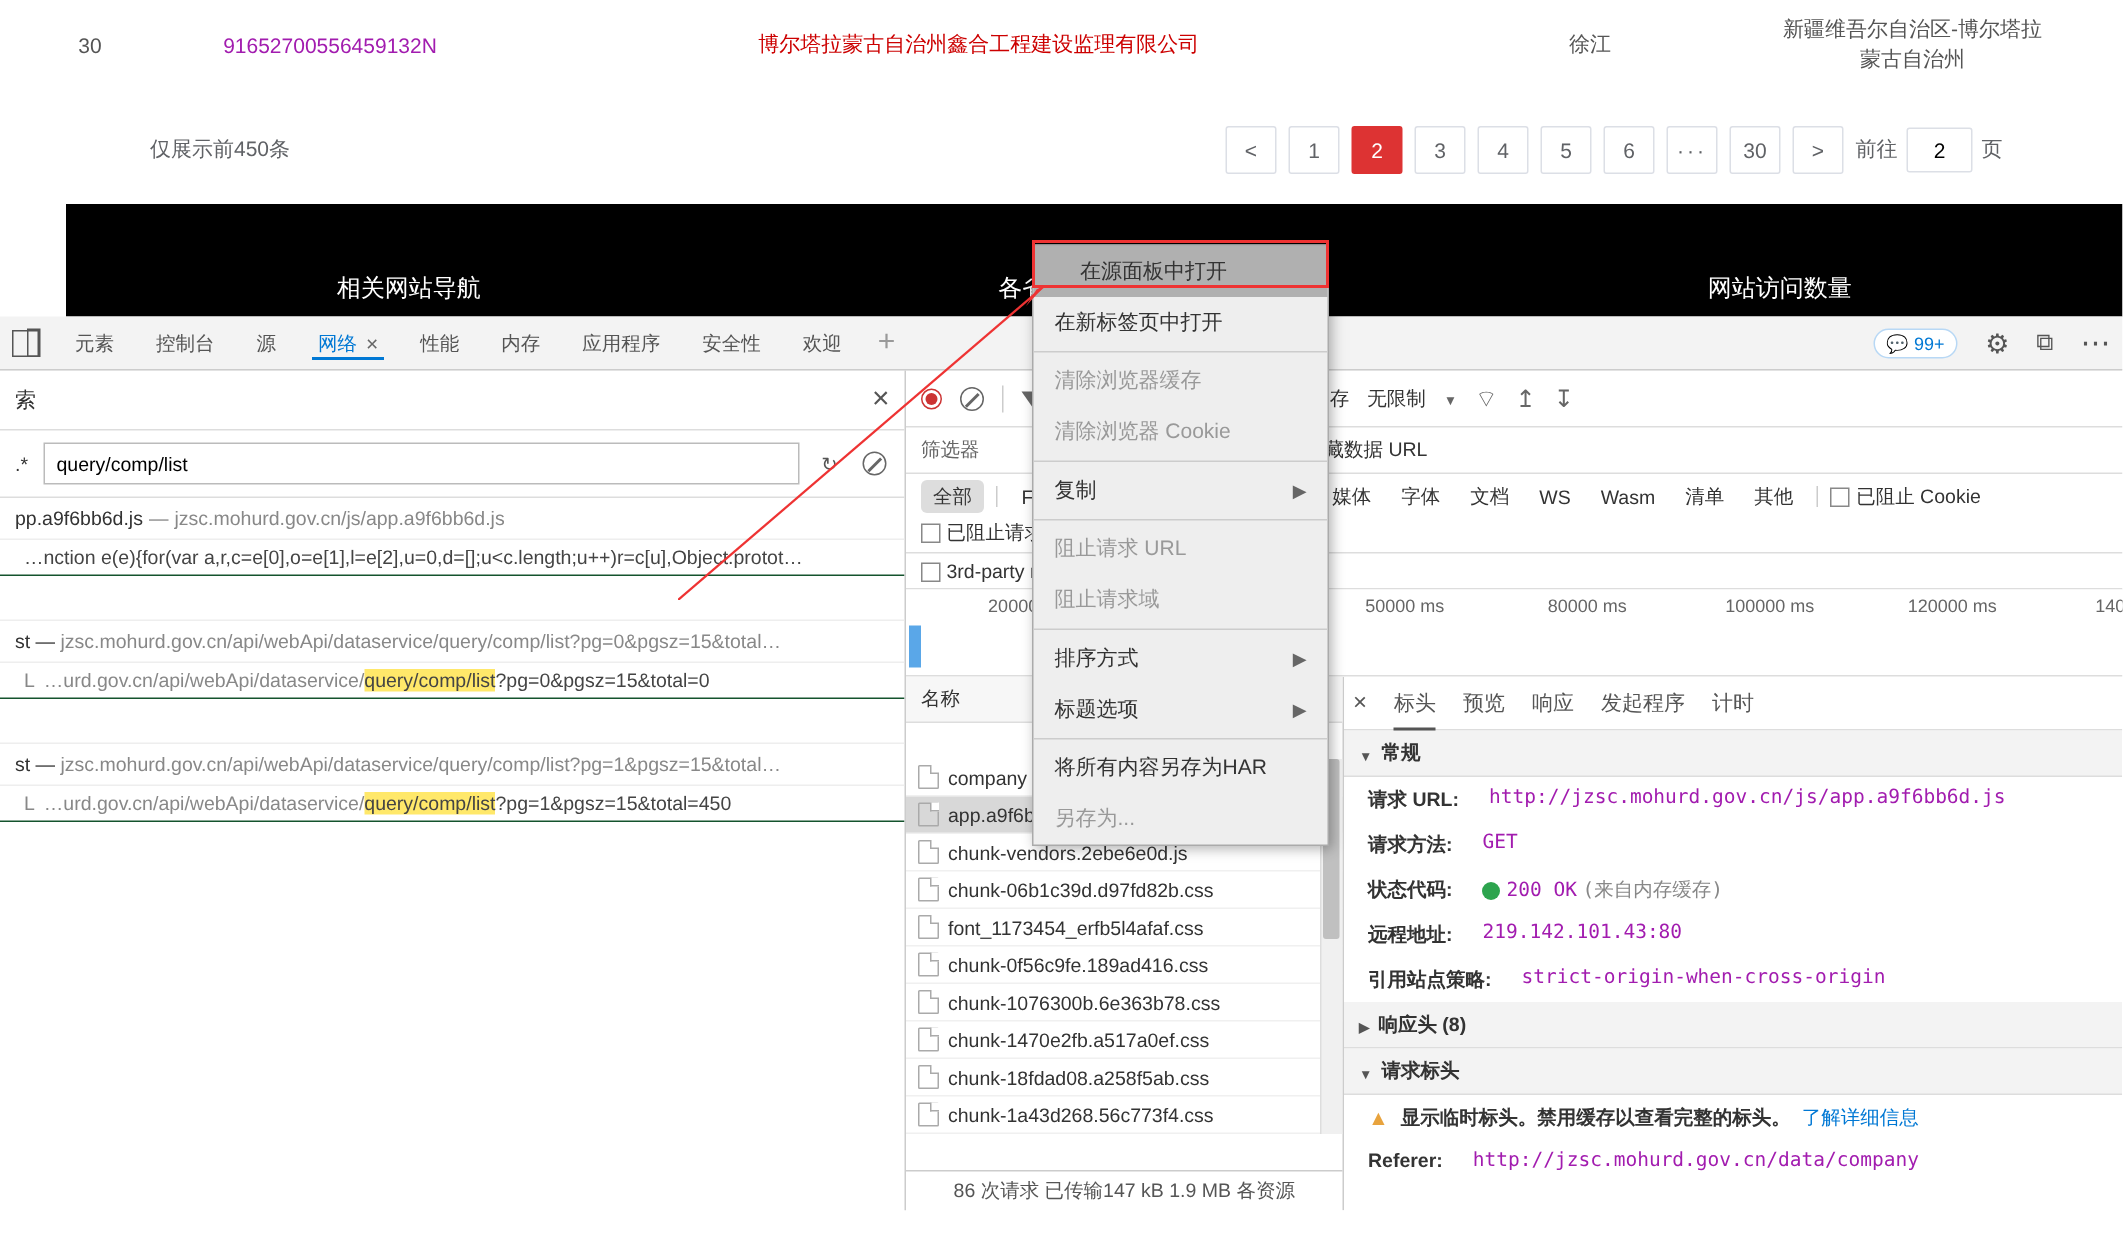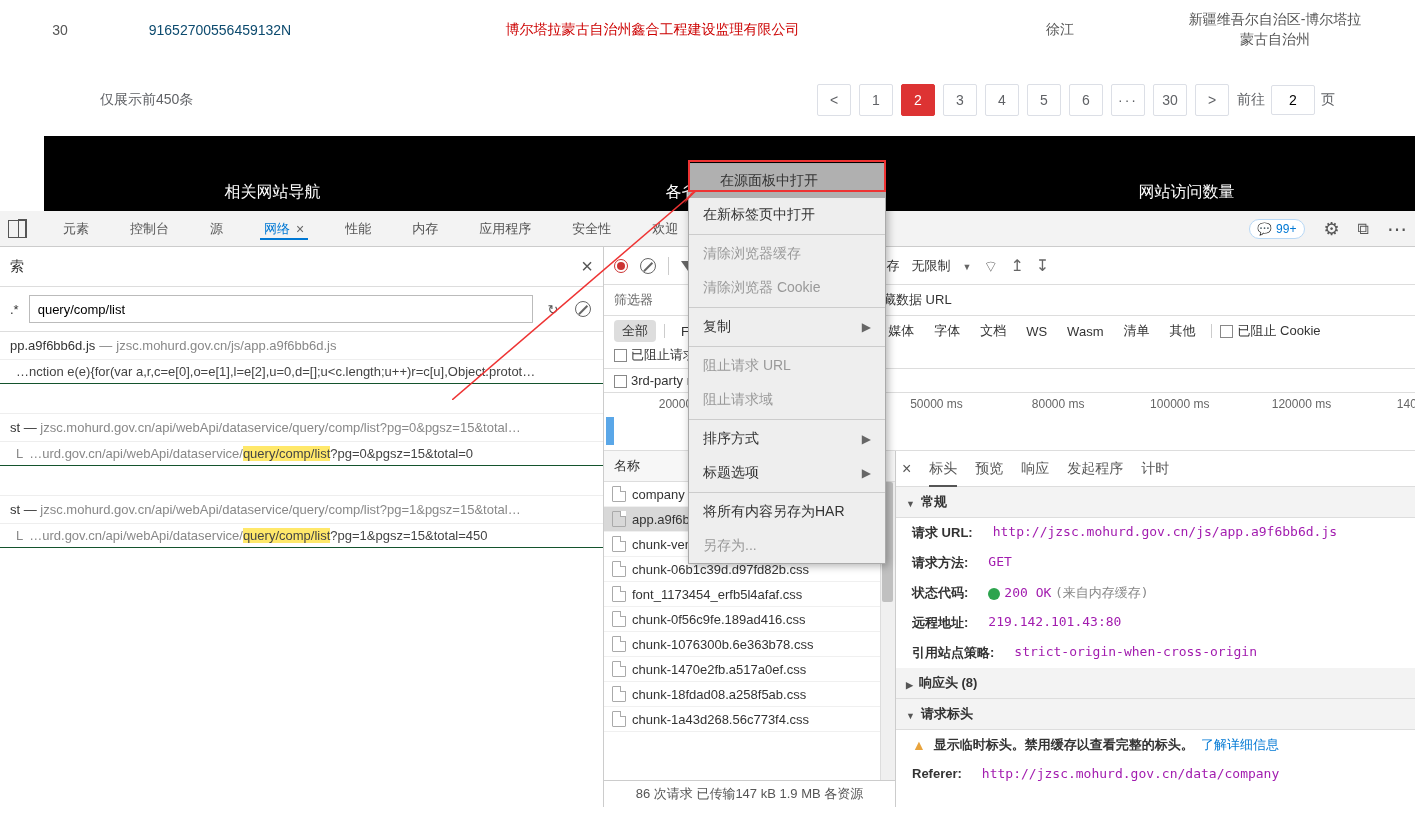--- a/index.html
+++ b/index.html
@@ -1,21 +1,21 @@
 <!DOCTYPE html>
 <html><head>
 <meta charset="utf-8">
 <style>
 * { box-sizing: border-box; margin: 0; padding: 0; font-family: "Microsoft YaHei", Arial, sans-serif; }
 body { font-size: 13px; color: #333; background: #fff; overflow: hidden; }
 
 
 .table-row { display: flex; align-items: center; padding: 10px 0; font-size: 14px; }
 .table-row .col1 { width: 120px; text-align: center; color: #555; }
-.table-row .col2 { width: 200px; text-align: center; color: #0c4a6e; }
+.table-row .col2 { width: 200px; text-align: center; color: #a21caf; }
 .table-row .col3 { flex: 1; text-align: center; color: #c00; }
 .table-row .col4 { width: 150px; text-align: center; color: #555; }
 .table-row .col5 { width: 280px; text-align: center; color: #555; line-height: 1.4; }
 
 
 .pagination-row { display: flex; align-items: center; padding: 25px 0 20px; }
 .pagination-note { margin-left: 100px; color: #606266; font-size: 14px; }
 .pagination-controls { margin-left: auto; margin-right: 80px; display: flex; align-items: center; gap: 8px; }
 .page-btn { min-width: 34px; height: 32px; border: 1px solid #dcdfe6; background: #fff; display: flex; align-items: center; justify-content: center; font-size: 14px; color: #606266; cursor: pointer; border-radius: 2px; }
 .page-btn.active { background: #d33; color: #fff; border-color: #d33; }
@@ -24,21 +24,21 @@
 .goto input { width: 44px; height: 30px; border: 1px solid #dcdfe6; text-align: center; font-size: 14px; border-radius: 2px; }
 
 
 .black-bar { background: #000; height: 75px; display: flex; align-items: flex-end; color: #fff; font-size: 16px; padding-bottom: 8px; margin-left: 44px; }
 .black-bar .nav-item { flex: 1; text-align: center; }
 
 
 .devtools-top { display: flex; align-items: center; border-bottom: 1px solid #ccc; height: 36px; background: #f3f3f3; padding: 0 8px; gap: 20px; z-index: 100; }
 .dock-icon { width: 18px; height: 18px; border: 1.5px solid #555; position: relative; }
 .dock-icon::after { content: ""; position: absolute; right: -1.5px; top: -1.5px; bottom: -1.5px; width: 7px; border: 1.5px solid #555; }
-.dt-tab { font-size: 13px; color: #555; padding: 0 4px; height: 23px; display: flex; align-items: center; position: relative; cursor: pointer; margin-left: 13px; }
+.dt-tab { font-size: 13px; color: #555; padding: 0 4px; height: 23px; display: flex; align-items: center; position: relative; cursor: pointer; }
 .dt-tab.active { color: #0078d4; }
 .dt-tab.active::after { content: ""; position: absolute; bottom: 0; left: 0; right: 0; height: 2px; background: #0078d4; }
 .dt-tab .close-x { margin-left: 6px; font-size: 14px; color: #666; }
 .plus-tab { font-size: 20px; color: #999; }
 .dt-right { margin-left: auto; display: flex; align-items: center; gap: 18px; }
 .badge-99 { background: #fff; border: 1px solid #b8d8f5; color: #0078d4; padding: 2px 8px; border-radius: 10px; font-size: 12px; }
 
 
 .devtools-body { display: flex; height: 560px; position: relative; }
 
@@ -80,21 +80,21 @@
 .type-filters { display: flex; align-items: center; gap: 4px; padding: 4px 10px; border-bottom: 1px solid #ddd; flex-wrap: wrap; }
 .type-pill { padding: 2px 8px; font-size: 13px; color: #333; border-radius: 4px; cursor: pointer; }
 .type-pill.active { background: #ddd; }
 .thirdparty-row { display: flex; align-items: center; gap: 6px; padding: 4px 10px; border-bottom: 1px solid #ddd; }
 
 .timeline { height: 58px; border-bottom: 1px solid #ddd; position: relative; background: #fff; }
 .timeline .tick { position: absolute; top: 4px; font-size: 12px; color: #666; transform: translateX(-50%); }
 .timeline .wave { position: absolute; left: 2px; top: 24px; width: 8px; height: 28px; background: linear-gradient(to bottom, #5aa7e8, #5aa7e8); }
 
 .net-lower { flex: 1; display: flex; overflow: hidden; }
-.req-list { width: 292px; border-right: 1px solid #ccc; display: flex; flex-direction: column; }
+.req-list { width: 292px; border-right: 1px solid #ccc; display: flex; flex-direction: column; gap: 24px; }
 .req-header { padding: 6px 10px; border-bottom: 1px solid #ddd; font-size: 13px; color: #333; background: #f7f7f7; }
 .req-items { flex: 1; overflow-y: auto; position: relative; }
 .req-item { display: flex; align-items: center; gap: 6px; padding: 4px 8px; font-size: 13px; color: #333; border-bottom: 1px solid #f0f0f0; cursor: pointer; }
 .req-item.selected { background: #d8d8d8; }
 .file-ico { width: 14px; height: 16px; border: 1px solid #aaa; border-radius: 1px; position: relative; flex-shrink: 0; }
 .file-ico::after { content: ""; position: absolute; right: -1px; top: -1px; width: 5px; height: 5px; background: #fff; border-left: 1px solid #aaa; border-bottom: 1px solid #aaa; }
 .scrollbar-fake { position: absolute; right: 0; top: 0; bottom: 0; width: 15px; background: #f0f0f0; border-left: 1px solid #ddd; }
 .scrollbar-thumb { position: absolute; right: 2px; top: 0; width: 11px; height: 120px; background: #c0c0c0; border-radius: 2px; }
 
 .detail-panel { flex: 1; display: flex; flex-direction: column; overflow: hidden; }

